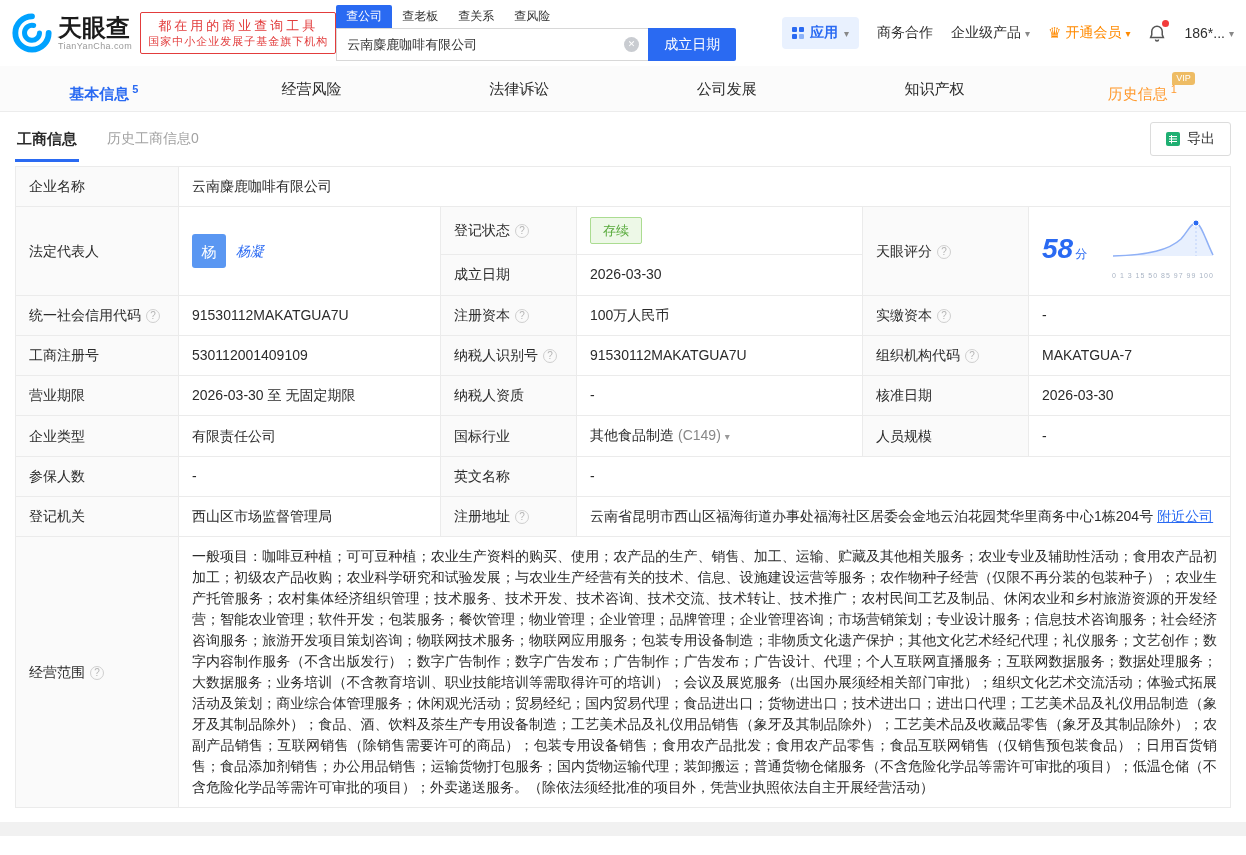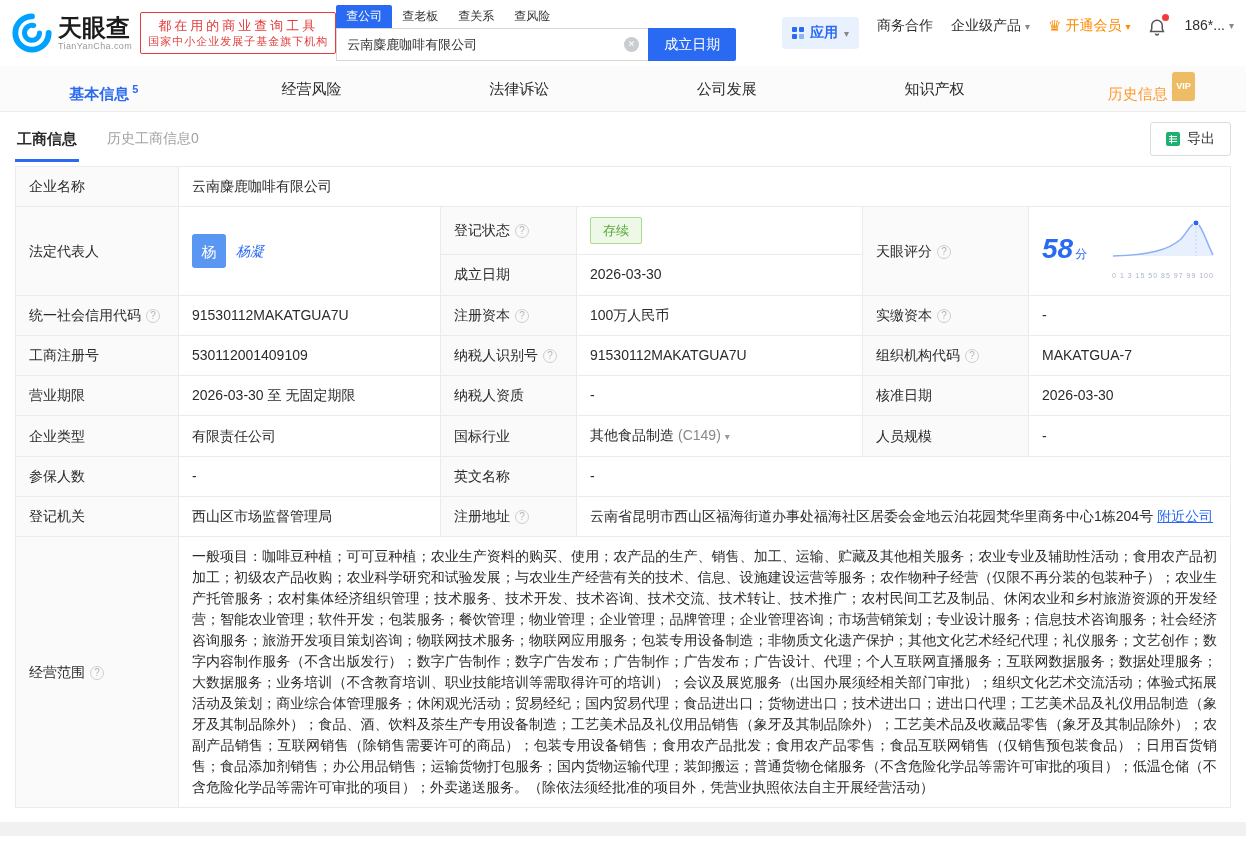--- a/index.html
+++ b/index.html
@@ -21,40 +21,40 @@
 
   .search { margin-left: 0; }
   .search-tabs { display: flex; font-size: 12px; }
   .stab { padding: 3px 10px; color: #333; cursor: pointer; }
   .stab.active { background: #2a6af2; color: #fff; border-radius: 2px 2px 0 0; }
   .search-box { display: flex; position: relative; }
   .search-input { width: 312px; height: 33px; border: 1px solid #d8d8d8; border-right: none; padding: 0 30px 0 10px; font-size: 13px; color: #333; outline: none; font-family: inherit; }
   .clear { position: absolute; left: 288px; top: 9px; width: 15px; height: 15px; border-radius: 50%; background: #c9ccd1; color: #fff; font-size: 9px; line-height: 15px; text-align: center; cursor: pointer; }
   .search-btn { width: 88px; height: 33px; background: #2a6af2; border: none; color: #fff; font-size: 14px; border-radius: 0 2px 2px 0; cursor: pointer; font-family: inherit; }
 
-  .hmenu { margin-left: auto; display: flex; align-items: flex-start; gap: 18px; font-size: 14px; color: #2f2f2f; white-space: nowrap; }
+  .hmenu { margin-left: auto; display: flex; align-items: center; gap: 18px; font-size: 14px; color: #2f2f2f; white-space: nowrap; }
   .apps { display: flex; align-items: center; gap: 6px; background: #e9f1fe; color: #2a6af2; font-weight: 600; padding: 7px 10px; border-radius: 4px; cursor: pointer; }
   .grid-icon { display: inline-grid; grid-template-columns: 5px 5px; grid-gap: 2px; }
   .grid-icon i { width: 5px; height: 5px; background: #2a6af2; border-radius: 1px; }
   .grid-icon i:nth-child(4) { background: #8cb2f8; }
   .caret { font-size: 10px; color: #888; }
   .hitem { cursor: pointer; display: flex; align-items: center; gap: 4px; }
   .vip { color: #ff8a00; display: flex; align-items: center; gap: 4px; cursor: pointer; }
   .crown { font-size: 15px; }
   .caret.orange { color: #ff8a00; }
   .bell { position: relative; cursor: pointer; display: flex; }
   .dot { position: absolute; top: -3px; right: -3px; width: 7px; height: 7px; border-radius: 50%; background: #f23b3b; }
 
   
   .main-tabs { display: flex; height: 46px; background: #fbfbfb; border-bottom: 1px solid #ececec; }
   .mtab { flex: 1; text-align: center; line-height: 46px; font-size: 15px; color: #2b2b2b; position: relative; cursor: pointer; }
   .mtab.active { color: #2a6af2; font-weight: 600; }
   .mtab.history { color: #ff9a2e; }
   .sup { font-size: 11px; vertical-align: 6px; margin-left: 3px; }
-  .vip-tag { position: absolute; top: 6px; left: 50%; margin-left: 30px; background: #eebc64; color: #fff; font-size: 9px; font-weight: 700; line-height: 13px; padding: 8px 4px; border-radius: 3px 3px 3px 0; }
+  .vip-tag { position: absolute; top: 6px; left: 50%; margin-left: 30px; background: #eebc64; color: #fff; font-size: 9px; font-weight: 400; line-height: 13px; padding: 0 4px; border-radius: 3px 3px 3px 0; }
 
   
   .sub-tabs { display: flex; align-items: center; padding: 0 15px; height: 54px; background: #fff; }
   .sub-active { font-size: 15px; font-weight: 700; color: #2b2b2b; border-bottom: 3px solid #2a6af2; padding: 14px 2px 10px; cursor: pointer; }
   .sub-inactive { margin-left: 28px; font-size: 14px; color: #a2a2a2; cursor: pointer; }
   .export-btn { margin-left: auto; display: flex; align-items: center; gap: 7px; padding: 7px 15px; border: 1px solid #dcdcdc; border-radius: 3px; background: #fff; font-size: 14px; color: #333; cursor: pointer; font-family: inherit; }
 
   
   .info-table { width: 1216px; margin: 0 15px 14px; border-collapse: collapse; table-layout: fixed; font-size: 14px; color: #2b2b2b; }
   .info-table td { border: 1px solid #ebebeb; padding: 9px 13px; word-break: break-all; vertical-align: middle; line-height: 21px; }

